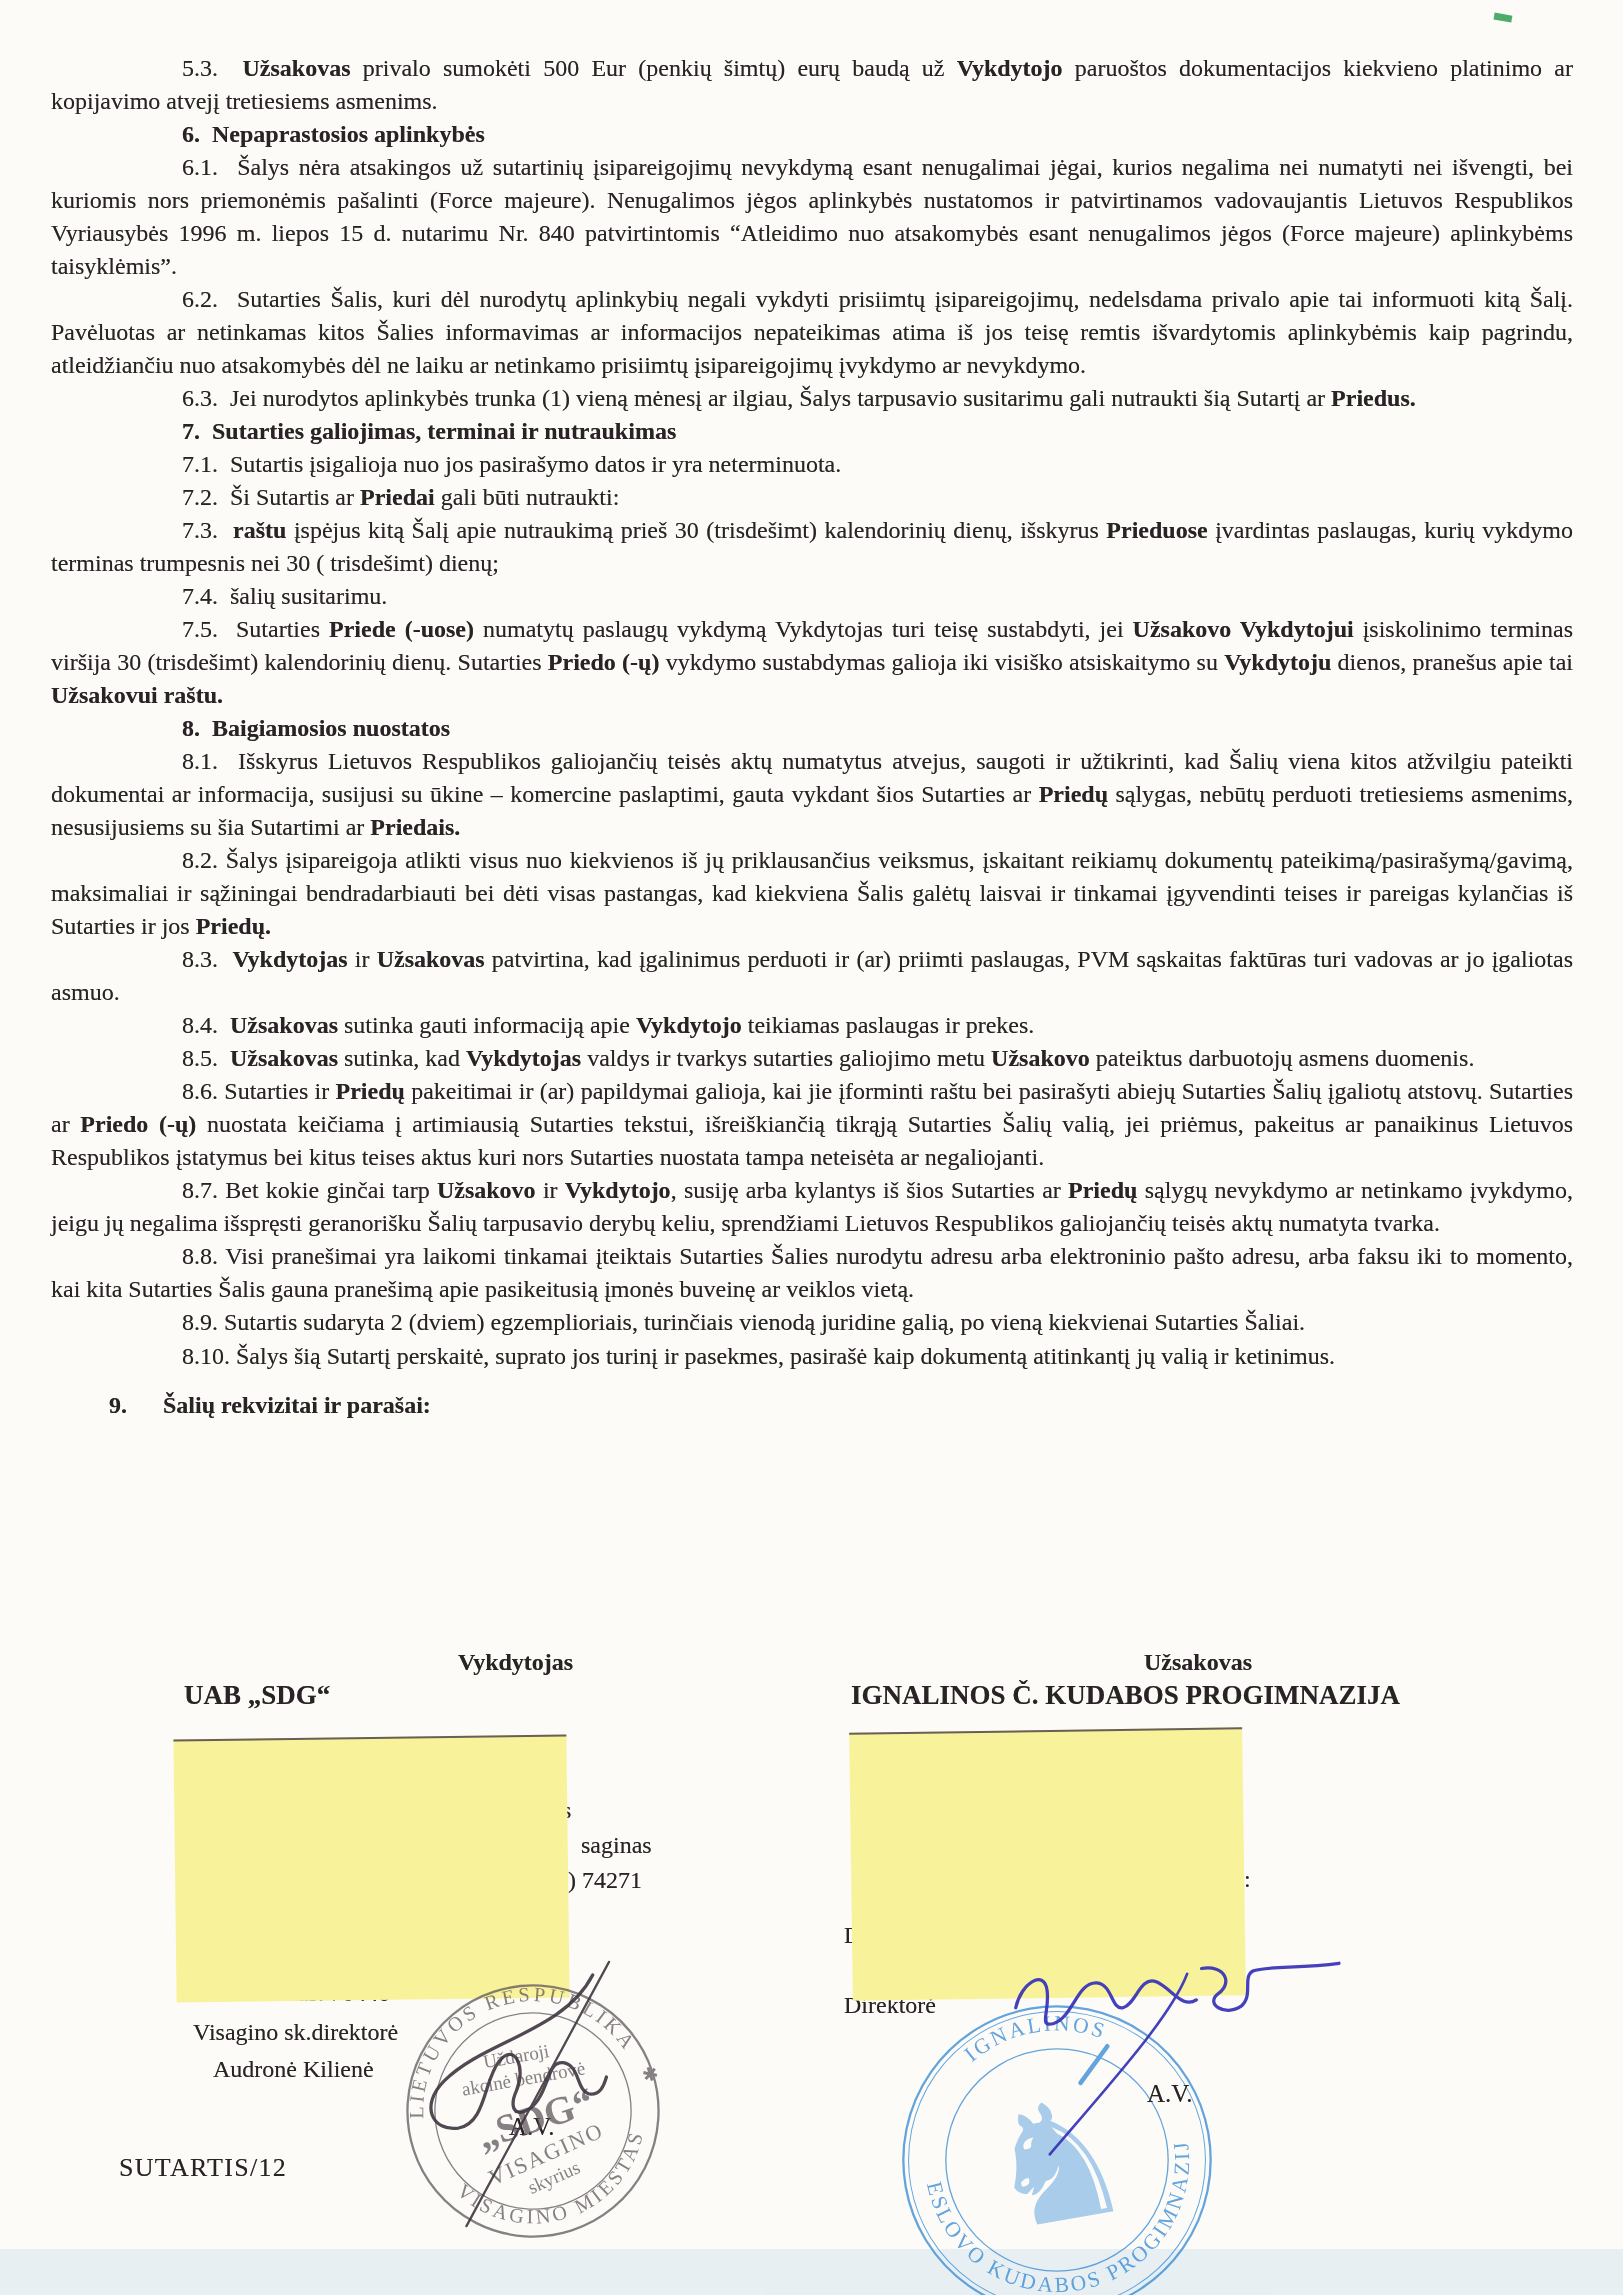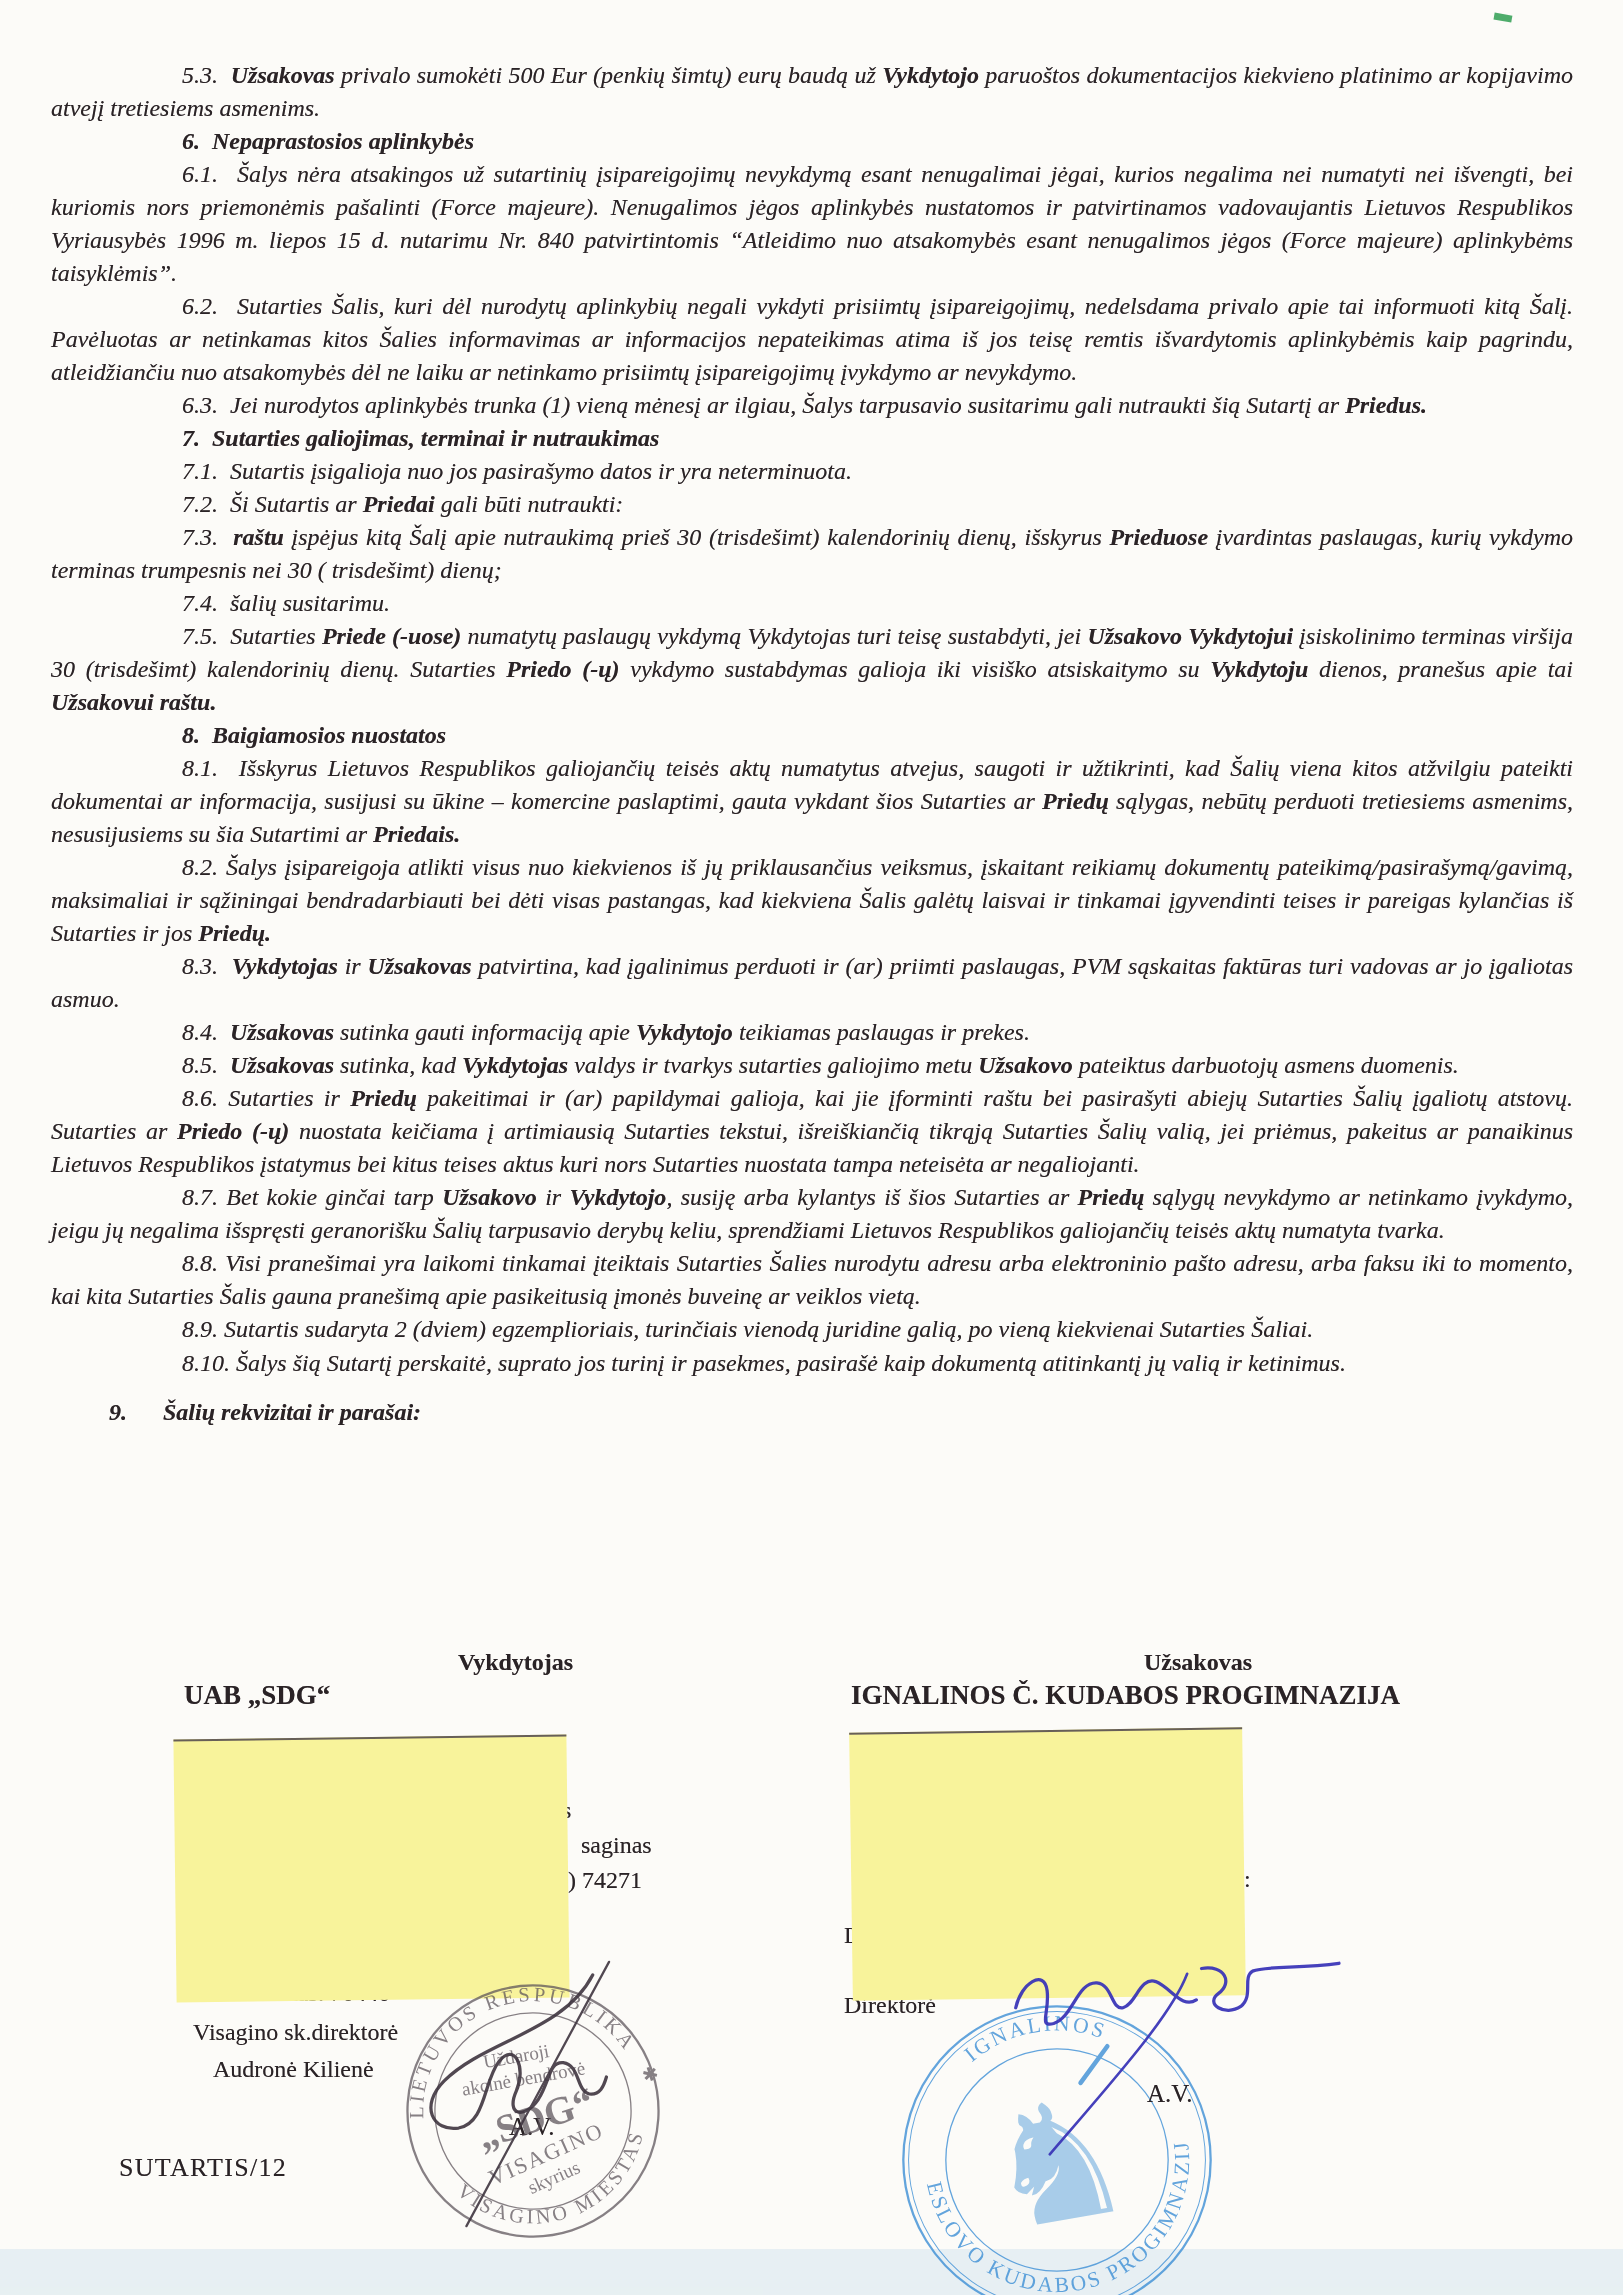--- a/index.html
+++ b/index.html
@@ -7,21 +7,21 @@
   .page{
     position:relative;
     width:1624px;height:2295px;
     background:#fcfbf8;
     overflow:hidden;
     font-family:"Liberation Serif","DejaVu Serif",serif;
     color:#2a2326;
   }
   
   .doc-body{
-    position:absolute;left:51px;top:59px;width:1522px;font-style:italic;
+    position:absolute;left:51px;top:52px;width:1522px;
   }
   .clause{
     margin:0;
     font-size:24px;line-height:33px;
     text-align:justify;
     text-indent:131px;
     text-shadow:0 0 0.5px rgba(45,35,40,.5);
   }
   .clause .b{font-weight:bold;}
   .heading{font-weight:bold;}

